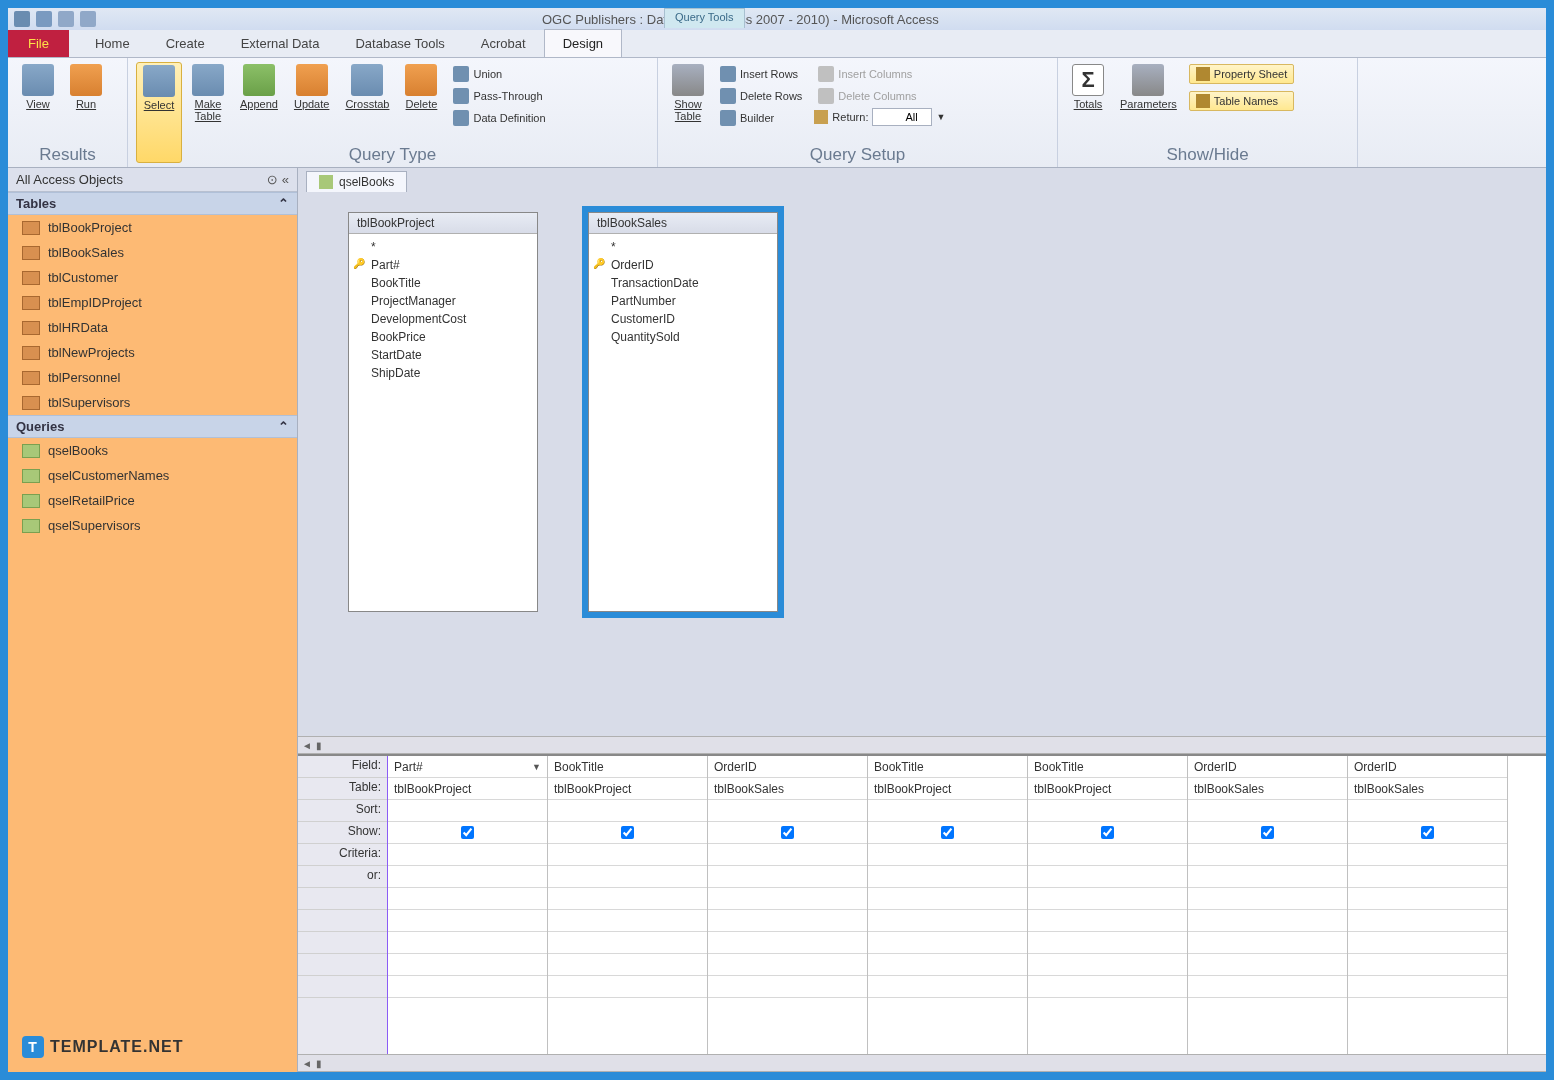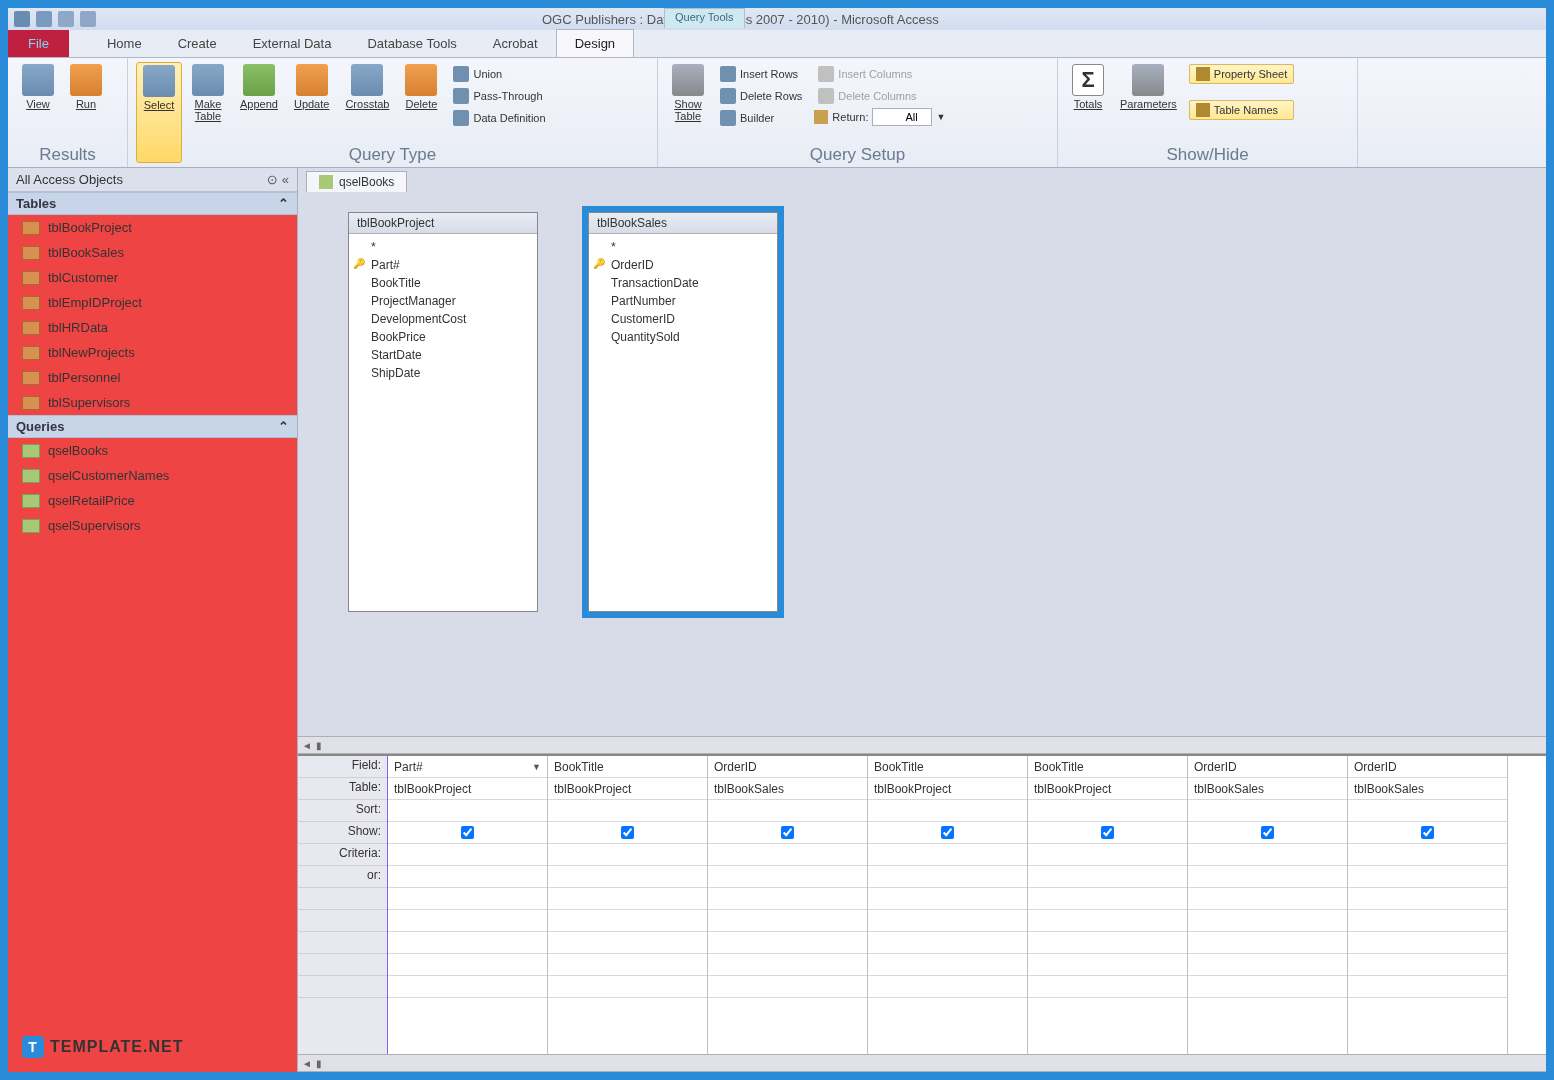--- a/index.html
+++ b/index.html
@@ -4,21 +4,21 @@
 <style>
 * { box-sizing: border-box; margin: 0; padding: 0; font-family: 'Segoe UI', Tahoma, sans-serif; }
 body { background: #fff; font-size: 12px; color: #333; overflow: hidden; }
 .frame { border: 8px solid #2a8cd8; width: 1554px; height: 1080px; position: relative; background: #e8e8f0; }
 .titlebar { height: 22px; background: linear-gradient(#e0e8f4,#d0dcf0); display: flex; align-items: center; padding: 0 6px; gap: 6px; }
 .titlebar .qat-icon { width: 16px; height: 16px; background: #6a8cb0; border-radius: 2px; }
 .titlebar .app-title { margin-left: 440px; font-size: 13px; color: #555; }
 .context-tab { position: absolute; left: 656px; top: 0; background: #d0e8f0; border: 1px solid #a8c0d0; border-bottom: none; padding: 2px 10px; font-size: 11px; color: #3a6a88; height: 20px; }
 .ribbon-tabs { height: 28px; background: #e8ecf4; display: flex; align-items: flex-end; border-bottom: 1px solid #b0b8c8; }
 .ribbon-tabs .tab { padding: 6px 18px; font-size: 13px; color: #444; cursor: pointer; }
-.ribbon-tabs .file-tab { background: #c02040; color: #7dd3fc; font-weight: normal; margin-right: 20px; padding: 6px 20px; }
+.ribbon-tabs .file-tab { background: #c02040; color: #fde047; font-weight: normal; margin-right: 8px; padding: 6px 20px; }
 .ribbon-tabs .tab.active { background: #f8f8fc; border: 1px solid #b0b8c8; border-bottom: none; color: #222; }
 .ribbon { height: 110px; background: linear-gradient(#f4f6fc,#e8ecf4); border-bottom: 1px solid #a8b0c0; display: flex; }
 .ribbon-group { border-right: 1px solid #c8d0e0; padding: 4px 8px; display: flex; flex-direction: column; position: relative; }
 .ribbon-group .group-label { position: absolute; bottom: 2px; left: 0; right: 0; text-align: center; font-size: 17px; color: #6a7a90; }
 .ribbon-btns { display: flex; gap: 4px; flex: 1; }
 .rbtn-large { display: flex; flex-direction: column; align-items: center; gap: 2px; padding: 2px 6px; cursor: pointer; border-radius: 3px; }
 .rbtn-large.highlighted { background: linear-gradient(#fff0b8,#ffd868); border: 1px solid #d8b040; }
 .rbtn-large .icon { width: 32px; height: 32px; background: #6a8cb0; border-radius: 3px; }
 .rbtn-large .icon.datasheet { background: linear-gradient(#88a8c8,#6a8cb0); }
 .rbtn-large .icon.exclaim { background: linear-gradient(#f0a050,#d88030); }
@@ -29,21 +29,21 @@
 .rbtn-small { display: flex; align-items: center; gap: 4px; font-size: 11px; padding: 2px 4px; cursor: pointer; }
 .rbtn-small .micon { width: 16px; height: 16px; background: #7090b0; border-radius: 2px; }
 .rbtn-small.disabled { color: #a0a0a0; }
 .rbtn-small.disabled .micon { background: #c0c0c0; }
 .small-col { display: flex; flex-direction: column; gap: 2px; padding: 2px; }
 .yellow-btn { background: linear-gradient(#fff4c8,#ffe890); border: 1px solid #d8b860; padding: 2px 6px; display: flex; align-items: center; gap: 4px; font-size: 11px; cursor: pointer; border-radius: 2px; }
 .yellow-btn .micon { width: 14px; height: 14px; background: #b08830; }
 .return-row { display: flex; align-items: center; gap: 4px; font-size: 11px; justify-content: space-between; }
 .return-row input { width: 60px; height: 18px; font-size: 11px; border: 1px solid #a8b0c0; padding-left: 32px; }
 .content { display: flex; height: calc(100% - 160px); }
-.nav-pane { width: 290px; background: #ef4444; border-right: 1px solid #a8b0c0; display: flex; flex-direction: column; }
+.nav-pane { width: 290px; background: #fdba74; border-right: 1px solid #a8b0c0; display: flex; flex-direction: column; }
 .nav-header { padding: 4px 8px; font-size: 13px; background: #dce0ec; border-bottom: 1px solid #b8c0d0; display: flex; justify-content: space-between; }
 .nav-header .ctrl { display: flex; gap: 4px; }
 .nav-header .ctrl span { cursor: pointer; color: #555; }
 .nav-section { background: #c8d4e8; padding: 3px 8px; font-size: 13px; font-weight: bold; color: #334; border-top: 1px solid #b0c0d8; border-bottom: 1px solid #b0c0d8; display: flex; justify-content: space-between; }
 .nav-item { display: flex; align-items: center; gap: 8px; padding: 5px 8px 5px 14px; font-size: 13px; cursor: pointer; }
 .nav-item .nicon { width: 18px; height: 14px; background: #d89050; border: 1px solid #a86830; }
 .nav-item .nicon.query { background: #a8c878; border-color: #7aa050; }
 .doc-area { flex: 1; background: #d8dce8; display: flex; flex-direction: column; position: relative; }
 .doc-tabs { height: 24px; display: flex; align-items: flex-end; padding-left: 8px; }
 .doc-tab { background: #f4f6fc; border: 1px solid #a8b0c0; border-bottom: none; padding: 3px 12px; font-size: 12px; display: flex; align-items: center; gap: 6px; }
@@ -193,21 +193,21 @@
     <div class="ribbon-group" style="width:300px">
       <div class="ribbon-btns">
         <div class="rbtn-large">
             <div class="icon totals">Σ</div>
             <span>Totals</span>
           </div>
         <div class="rbtn-large">
             <div class="icon gray"></div>
             <span>Parameters</span>
           </div>
-        <div class="small-col" style="gap:16px">
+        <div class="small-col" style="gap:7px">
           <div class="yellow-btn">
               <div class="micon"></div>
               <span>Property Sheet</span>
             </div>
           <div class="yellow-btn">
               <div class="micon"></div>
               <span>Table Names</span>
             </div>
         </div>
       </div>

